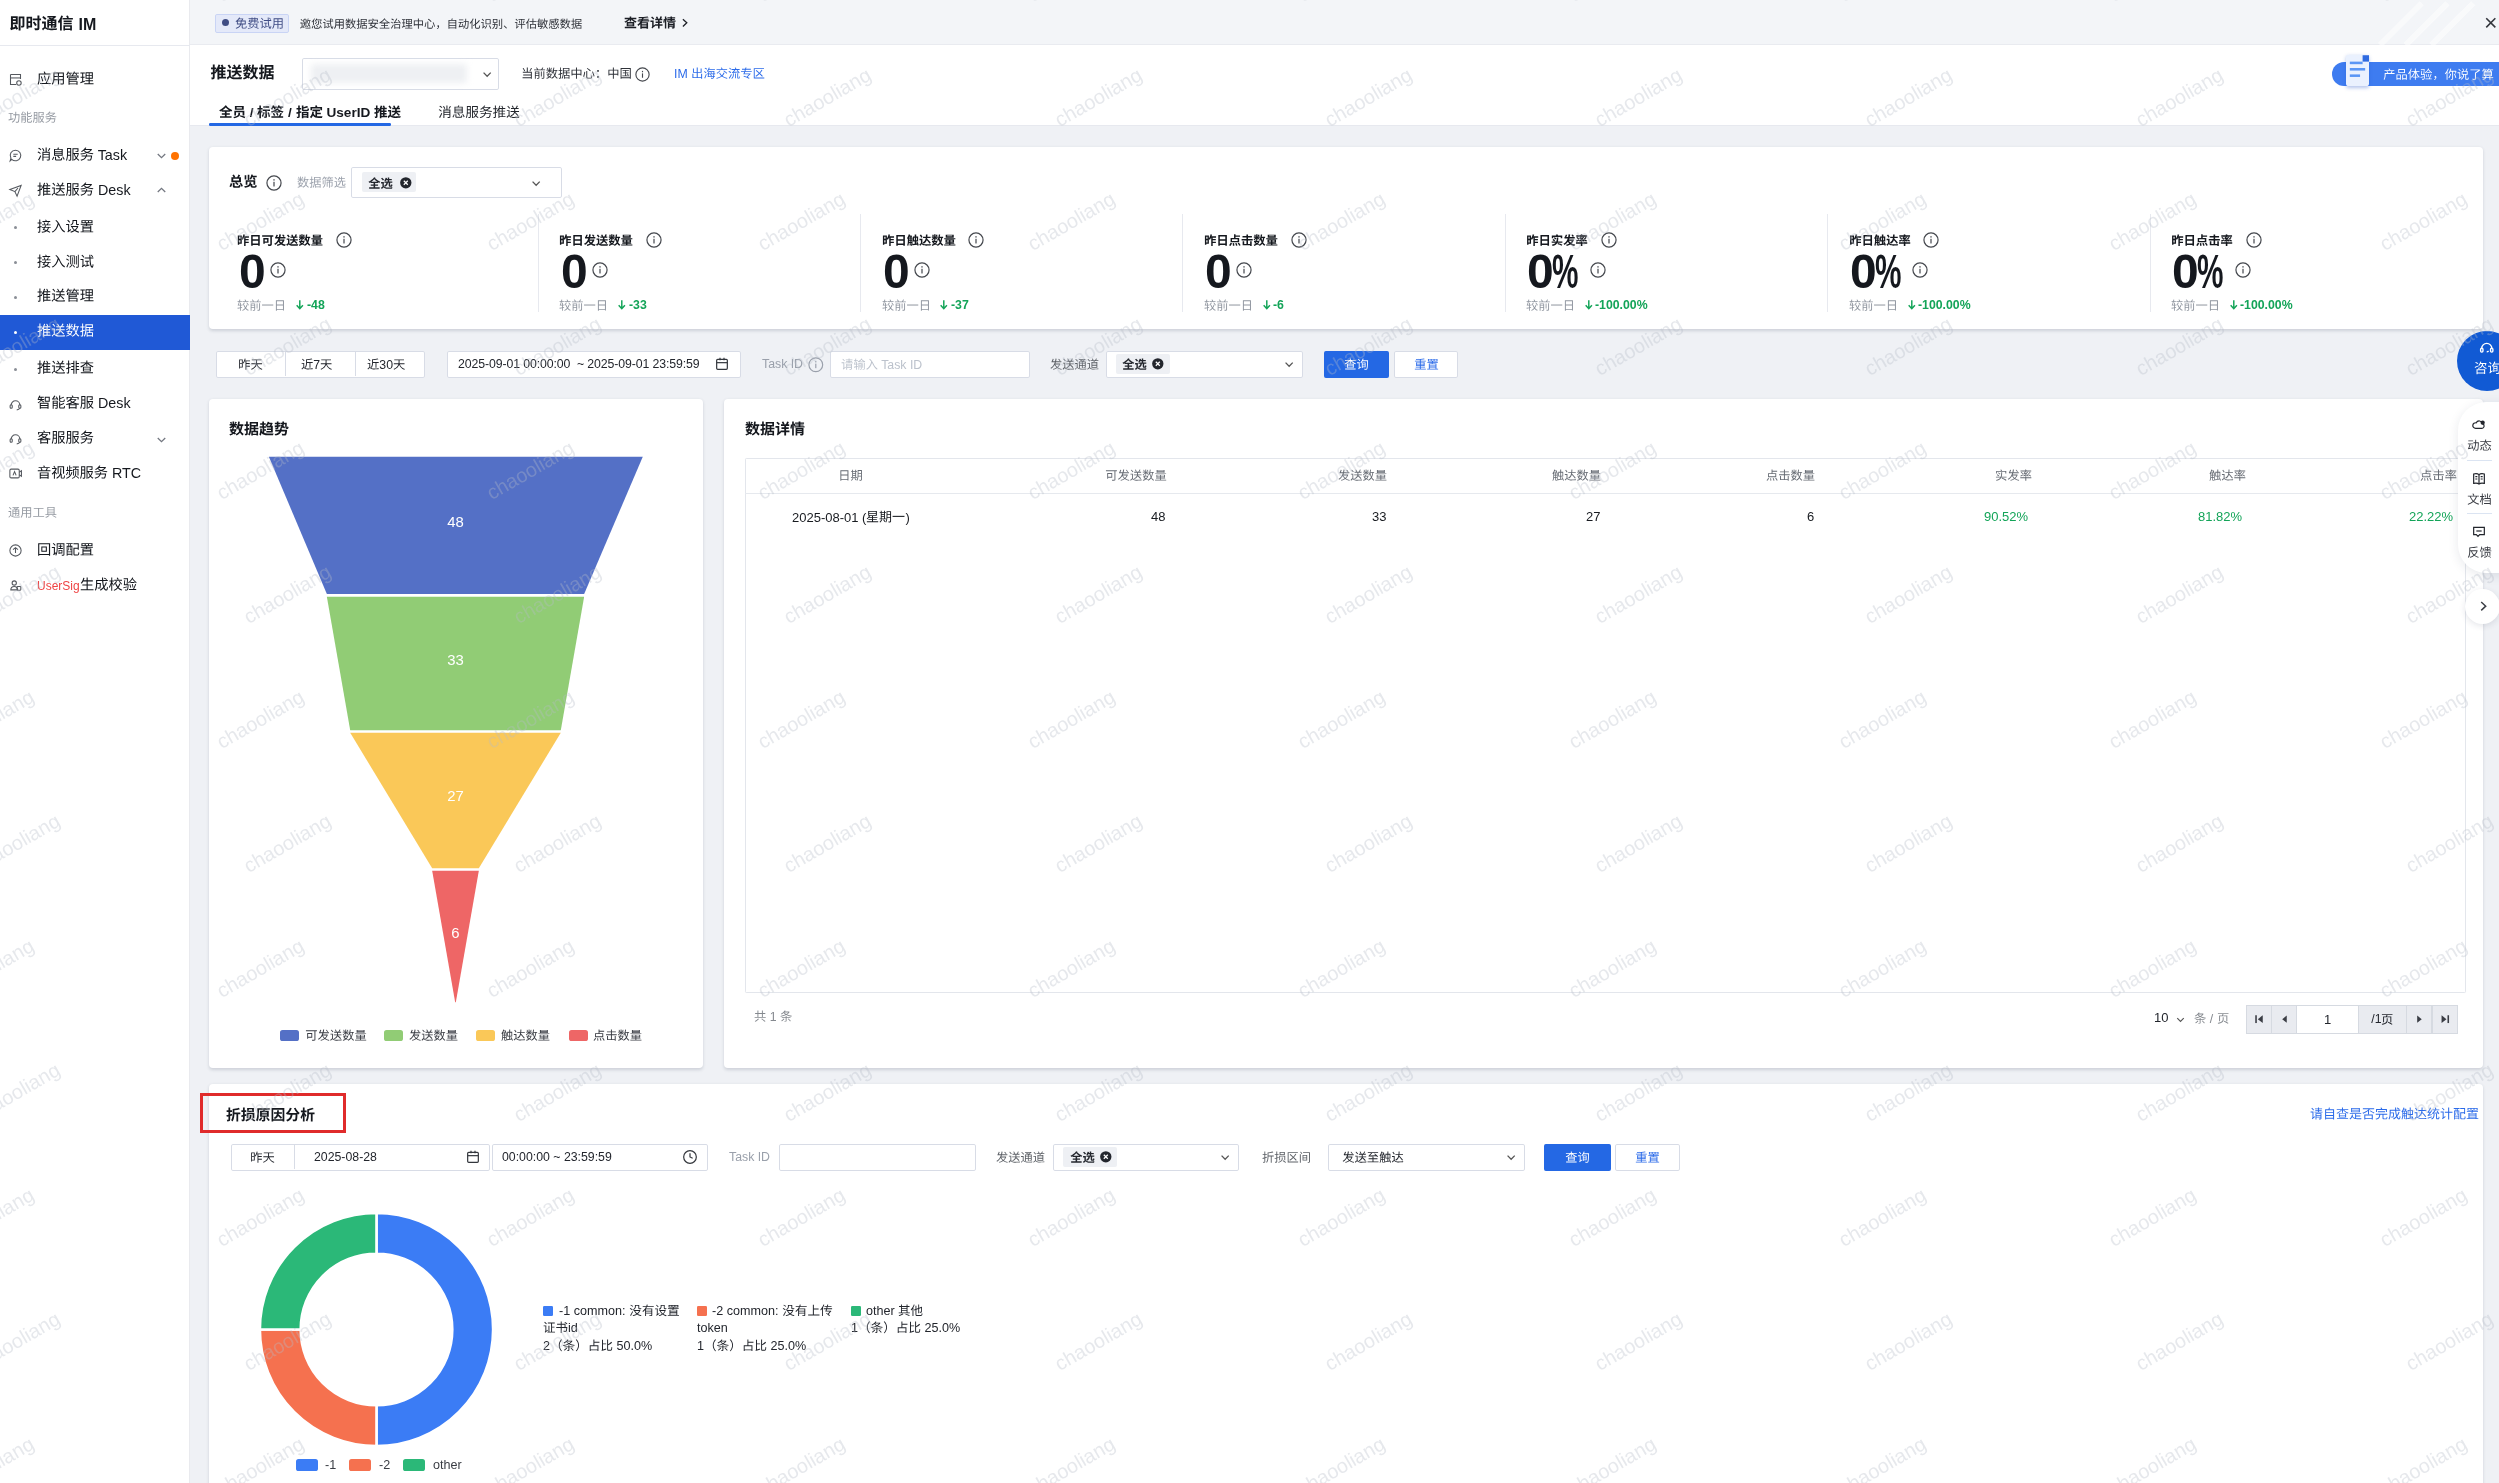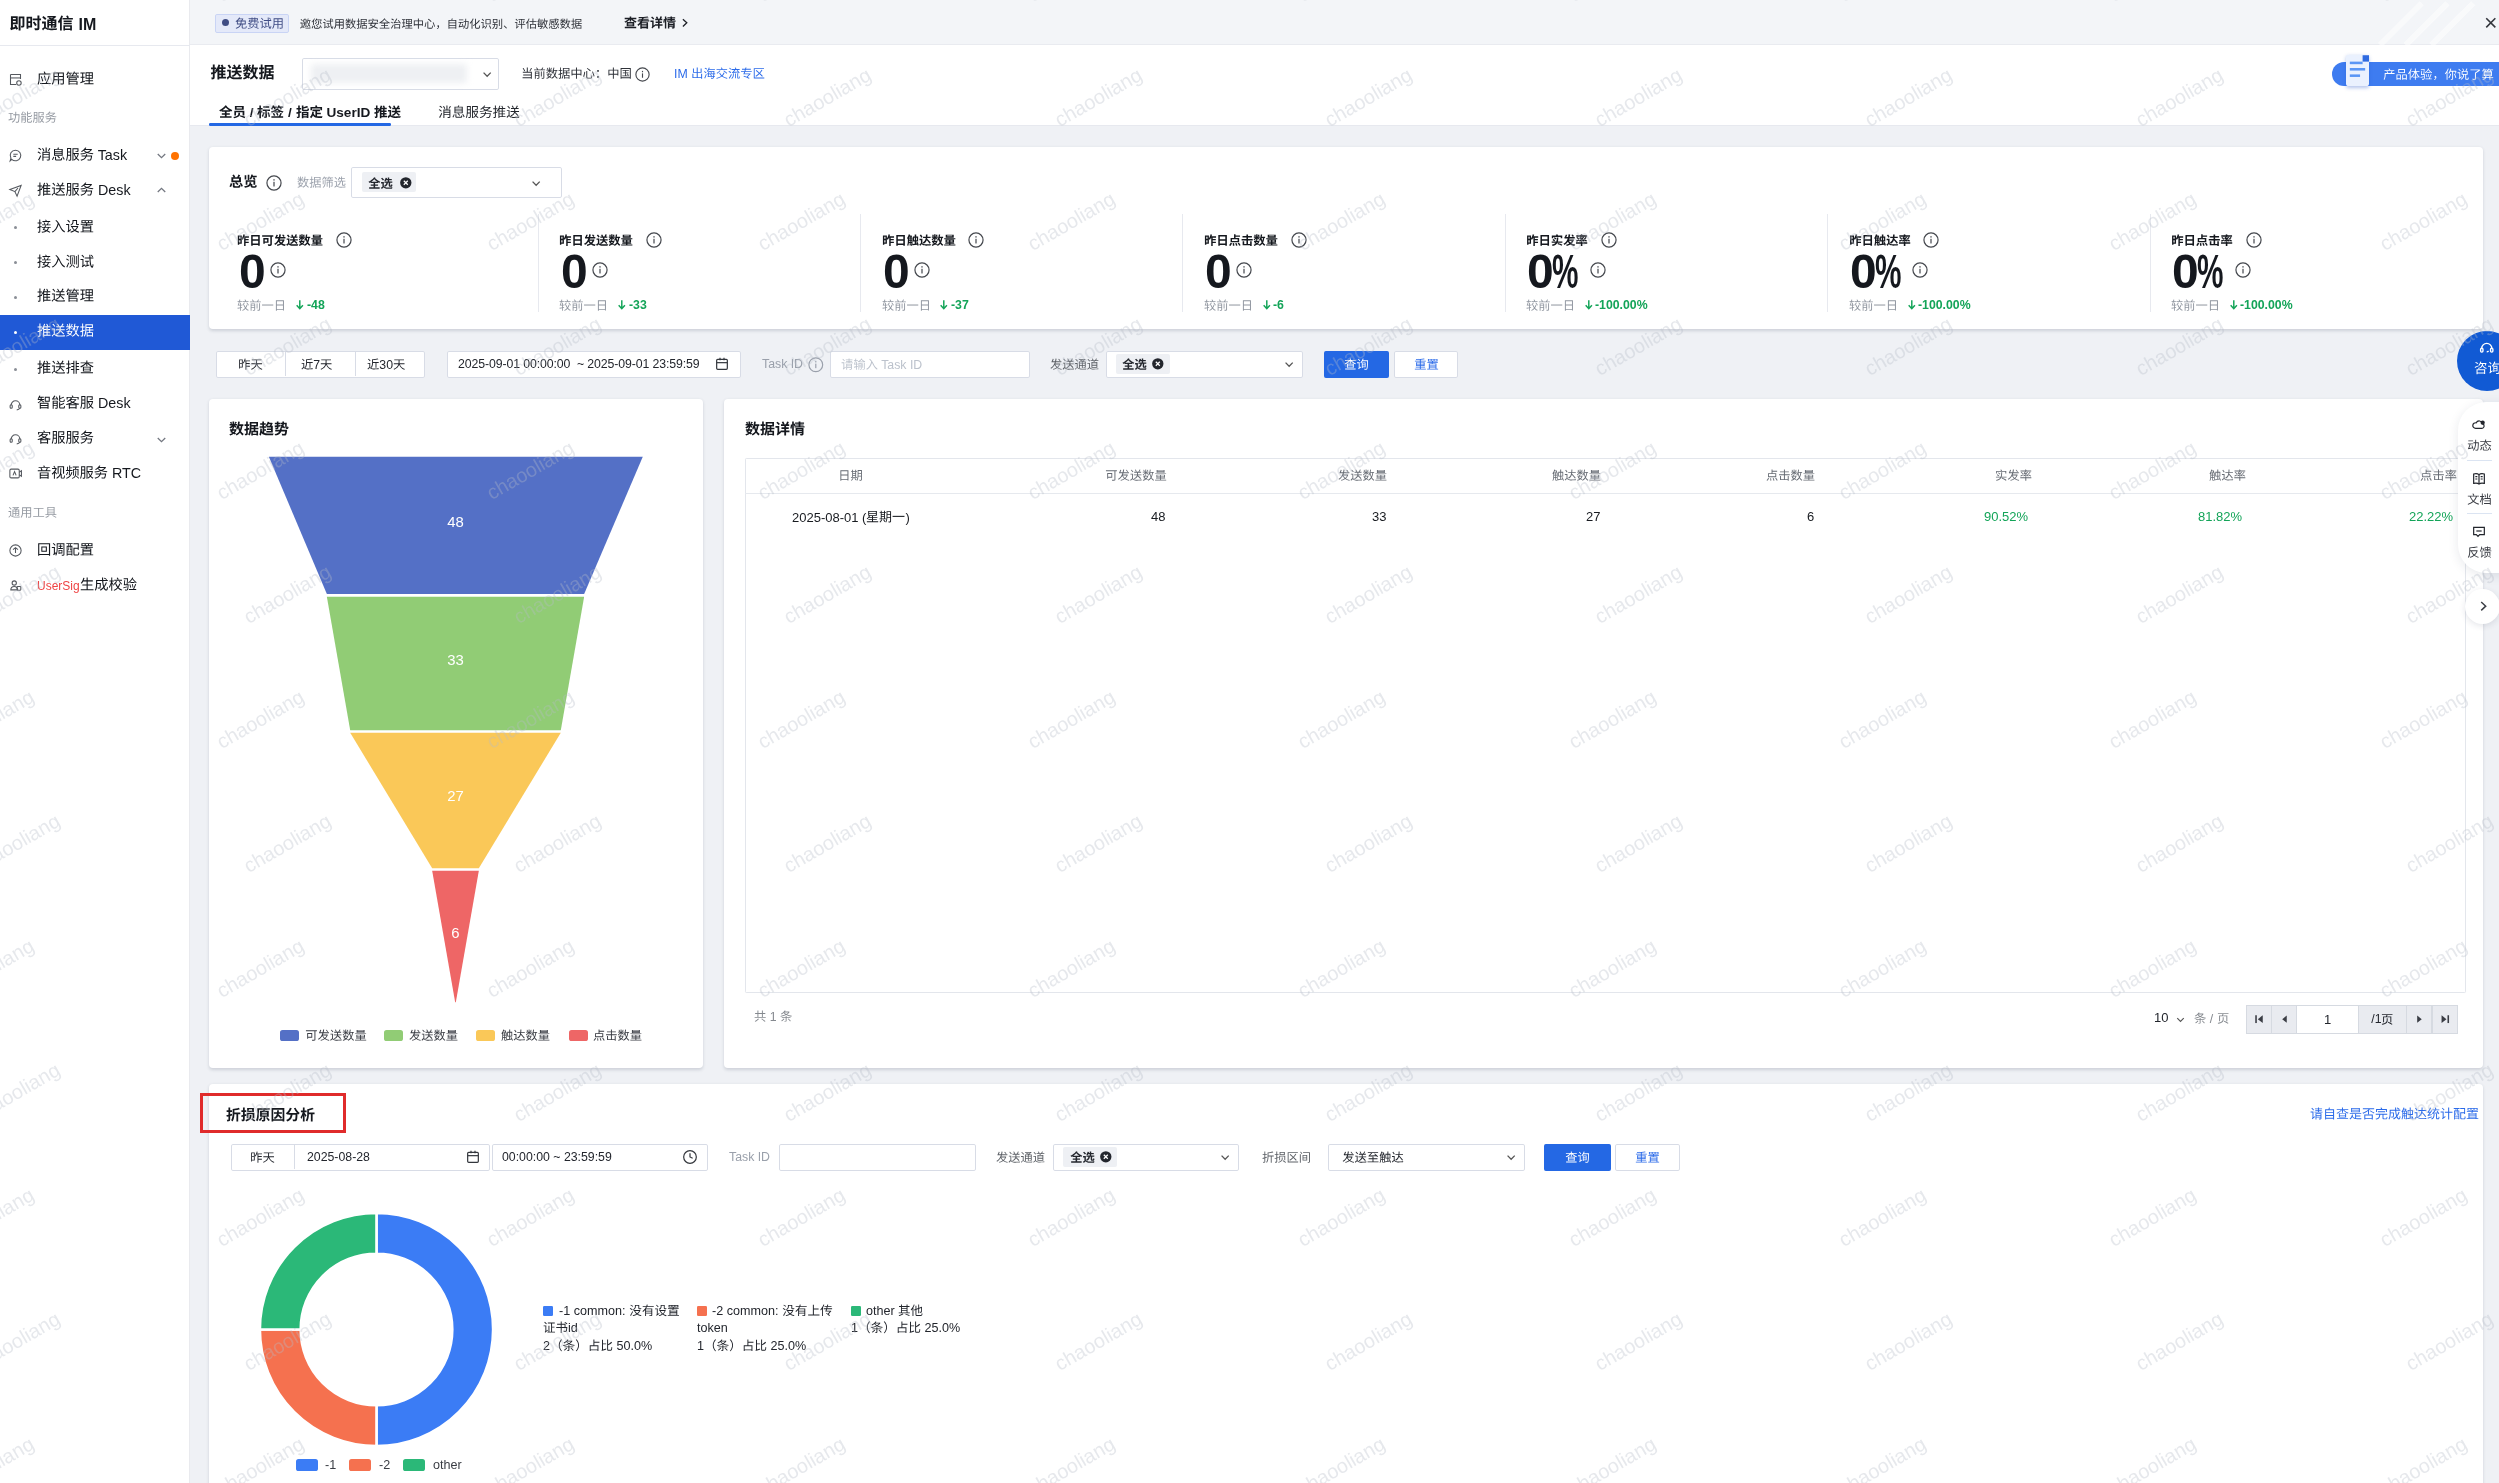--- a/index.html
+++ b/index.html
@@ -875,21 +875,21 @@
         <use href="#g8ba1r" x="10000"></use>
         <use href="#g914dr" x="11000"></use>
         <use href="#g7f6er" x="12000"></use>
       </svg></div>
     <div class="btn" style="left:231px;top:1144px;width:259px;height:26.6px;background:#fff;border:0.6px solid #d8dce6;border-radius:1.9px"></div>
     <div class="vline" style="left:294px;top:1144px;height:25px;background:#d8dce6"></div>
     <div class="ab" style="left:250px;top:1151px;"><svg class="cj " width="25" height="12.3" viewBox="0 -880 2000 1000" fill="#23262d">
         <use href="#g6628r" x="0"></use>
         <use href="#g5929r" x="1000"></use>
       </svg></div>
-    <div class="ab" style="left:307px;top:1151px;line-height:13.6px"><span style="font-size:12.3px;color:#23262d">2025-08-28</span></div>
+    <div class="ab" style="left:314px;top:1151px;line-height:13.6px"><span style="font-size:12.3px;color:#23262d">2025-08-28</span></div>
     <div class="ab" style="left:465px;top:1149px;">
       <svg width="16" height="16" viewBox="0 0 24 24" style="display:block" fill="none" stroke="#33363c" stroke-width="1.8">
         <rect x="4" y="5" width="16" height="15" rx="1.5"></rect>
         <line x1="4" y1="10" x2="20" y2="10"></line>
         <line x1="9" y1="2.8" x2="9" y2="6.5"></line>
         <line x1="15" y1="2.8" x2="15" y2="6.5"></line>
       </svg>
     </div>
     <div class="btn" style="left:492px;top:1144px;width:216px;height:26.6px;background:#fff;border:0.6px solid #d8dce6;border-radius:1.9px"></div>
     <div class="ab" style="left:502px;top:1151px;line-height:13.6px"><span style="font-size:12.3px;color:#23262d">00:00:00 ~ 23:59:59</span></div>

